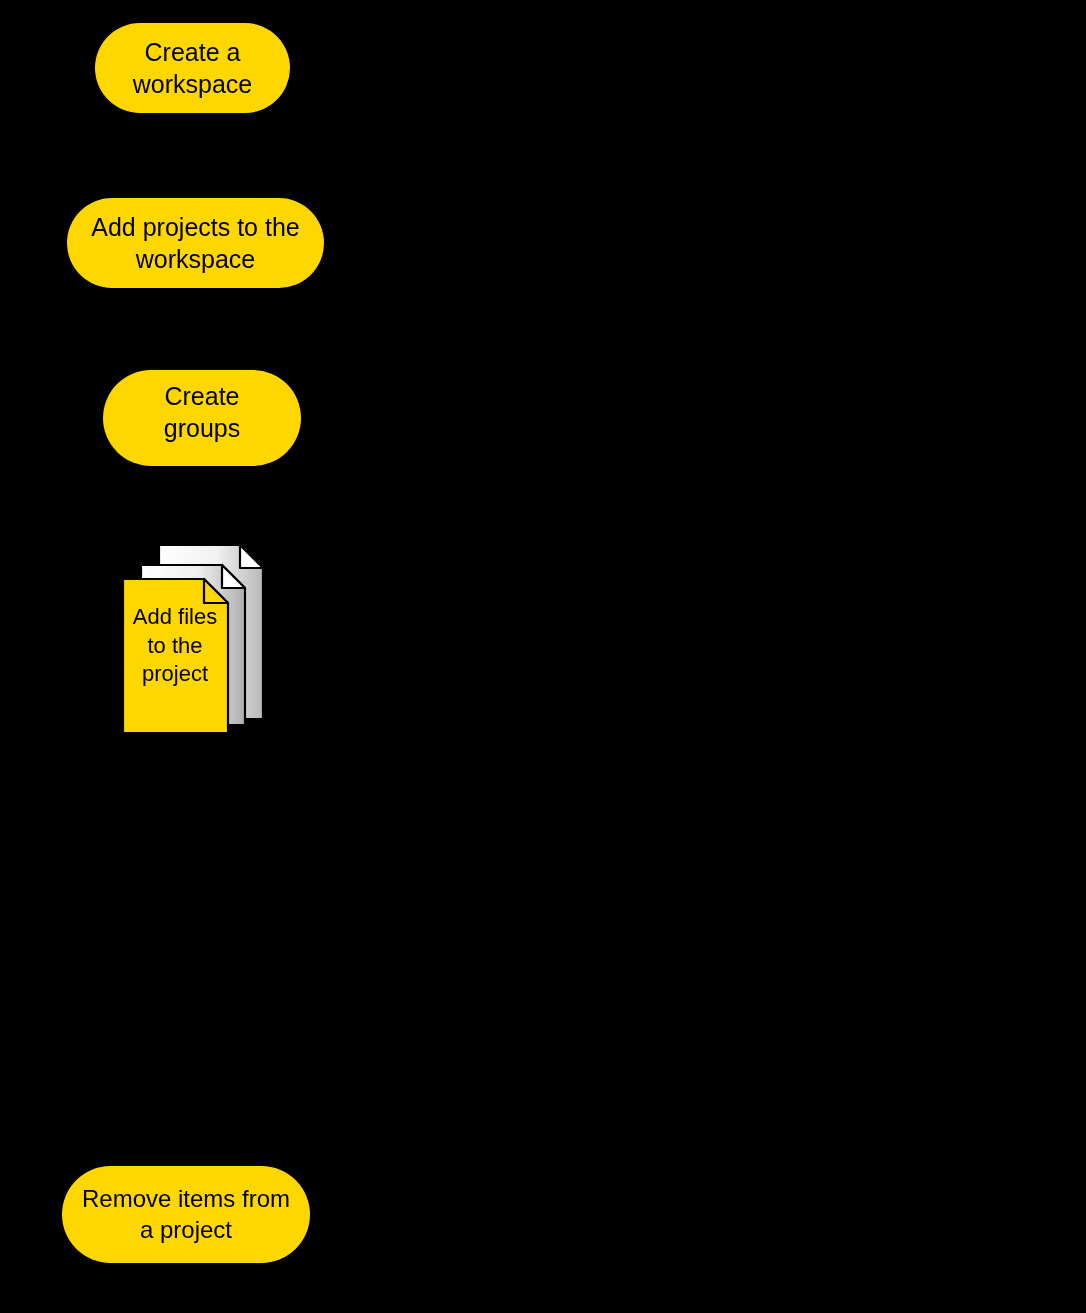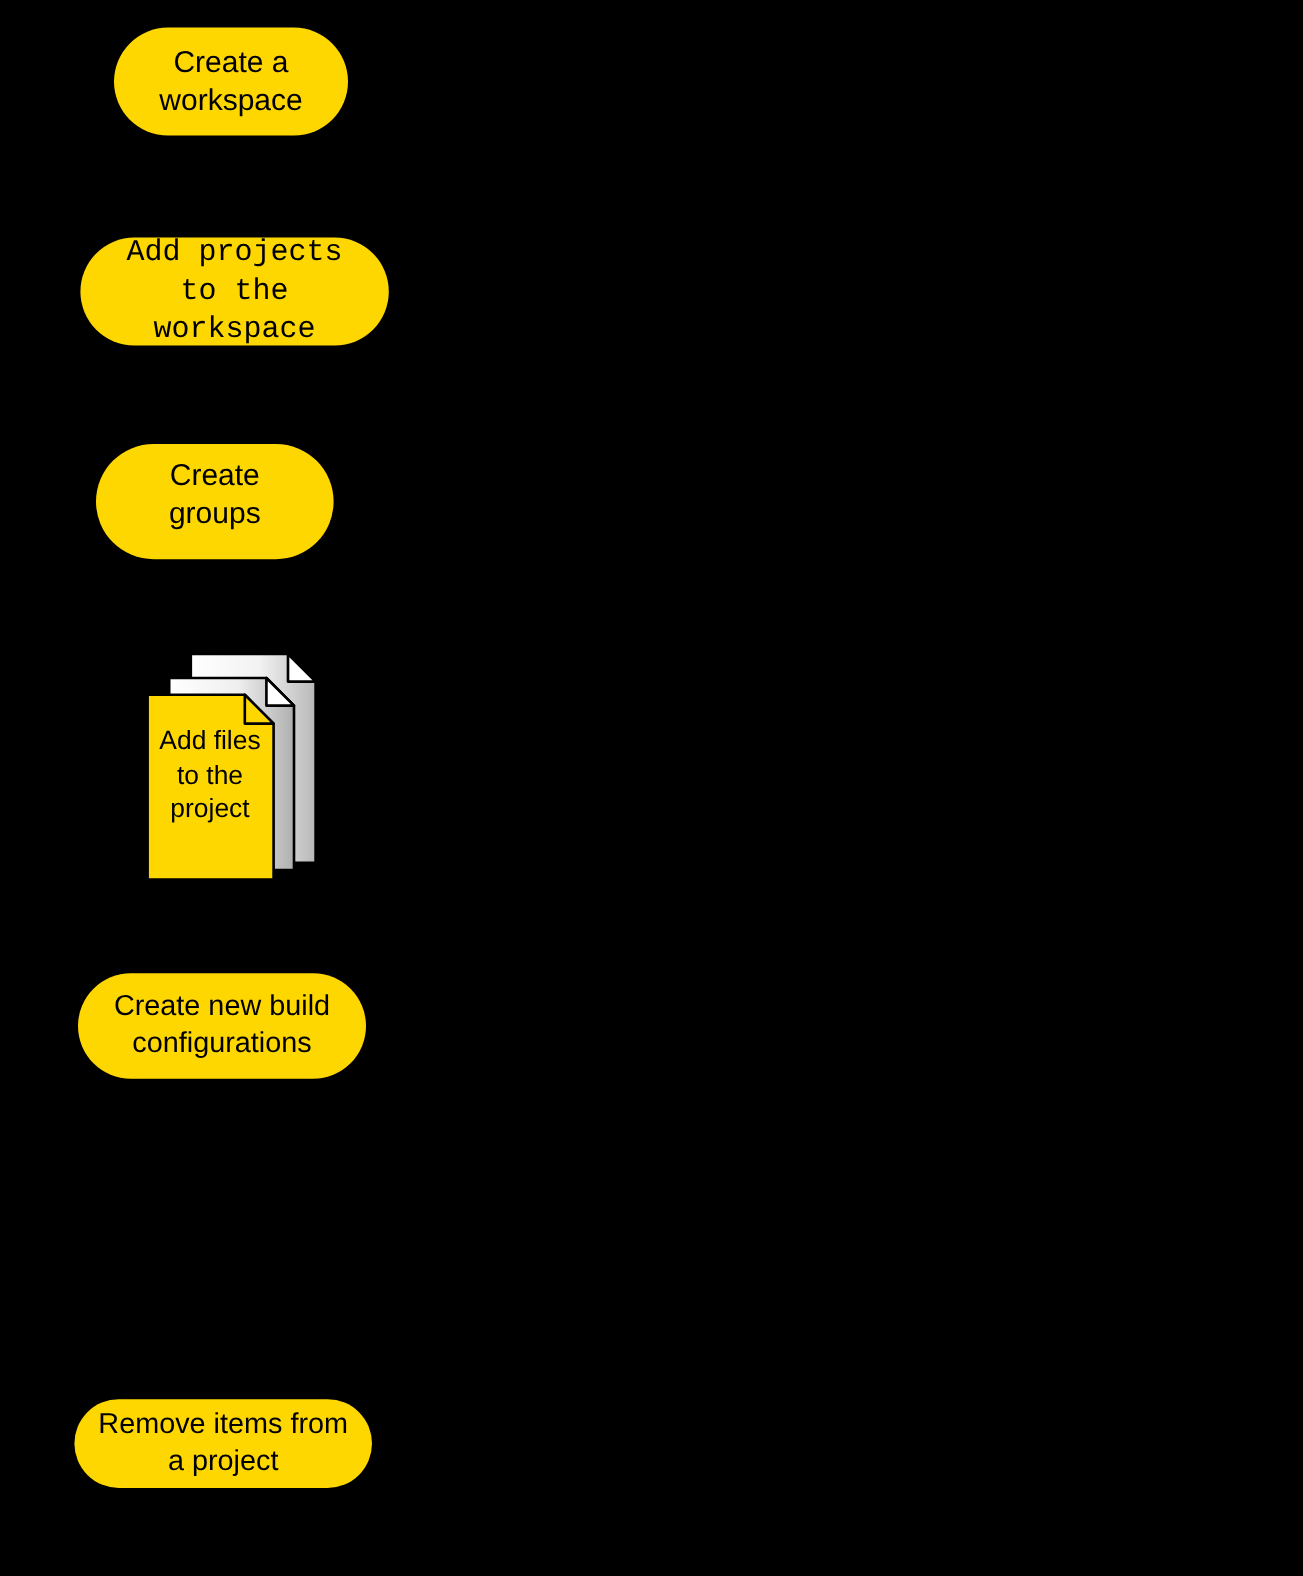--- a/index.html
+++ b/index.html
@@ -67,26 +67,26 @@
 </head>
 <body>
 
 <div id="diagram-canvas">
 
   <div class="node-pill" style="left:95px; top:23px; width:195px; height:90px;">
     <span class="node-label" style="font-size:25px;">Create a
 workspace</span>
   </div>
 
-  <div class="node-pill" style="left:67px; top:198px; width:257px; height:90px;font-family:Liberation Mono, monospace;">
+  <div class="node-pill" style="left:67px; top:198px; width:257px; height:90px;">
     <span class="node-label" style="font-size:25px;">Add projects to the
 workspace</span>
   </div>
 
-  <div class="node-pill" style="left:80px; top:370px; width:198px; height:96px;">
+  <div class="node-pill" style="left:103px; top:370px; width:198px; height:96px;">
     <span class="node-label" style="font-size:25px; position:relative; top:-6px;">Create
 groups</span>
   </div>
 
   <div class="node-docstack" style="left:122px; top:543px; width:143px; height:192px;">
     <svg class="doc-svg" width="143" height="192" viewBox="0 0 143 192">
 
       <defs>
         <linearGradient id="sheetGradBack" x1="0" y1="0" x2="1" y2="0">
           <stop offset="0%" stop-color="#FFFFFF"></stop>
@@ -107,24 +107,20 @@
       <path d="M 100 22 L 100 45 L 123 45 Z" fill="#FFFFFF" stroke="#000000" stroke-width="2.2" stroke-linejoin="round"></path>
 
       <path d="M 1 36 L 82 36 L 106 60 L 106 190 L 1 190 Z" fill="#FFD700" stroke="#000000" stroke-width="2.2" stroke-linejoin="round"></path>
       <path d="M 82 36 L 82 60 L 106 60 Z" fill="#FFD700" stroke="#000000" stroke-width="2.2" stroke-linejoin="round"></path>
     </svg>
     <span class="node-label" style="left:0px; top:60px; width:106px; font-size:22px;">Add files
 to the
 project</span>
   </div>
 
-  <div class="node-pill" style="left:65px; top:811px; width:240px; height:88px;">
-    <span class="node-label" style="font-size:24px;">Create new build
-configurations</span>
-  </div>
 
 
-  <div class="node-pill" style="left:62px; top:1166px; width:248px; height:74px;">
+  <div class="node-pill" style="left:62px; top:1166px; width:248px; height:97px;">
     <span class="node-label" style="font-size:24px;">Remove items from
 a project</span>
   </div>
 
 </div>
 
 </body></html>

